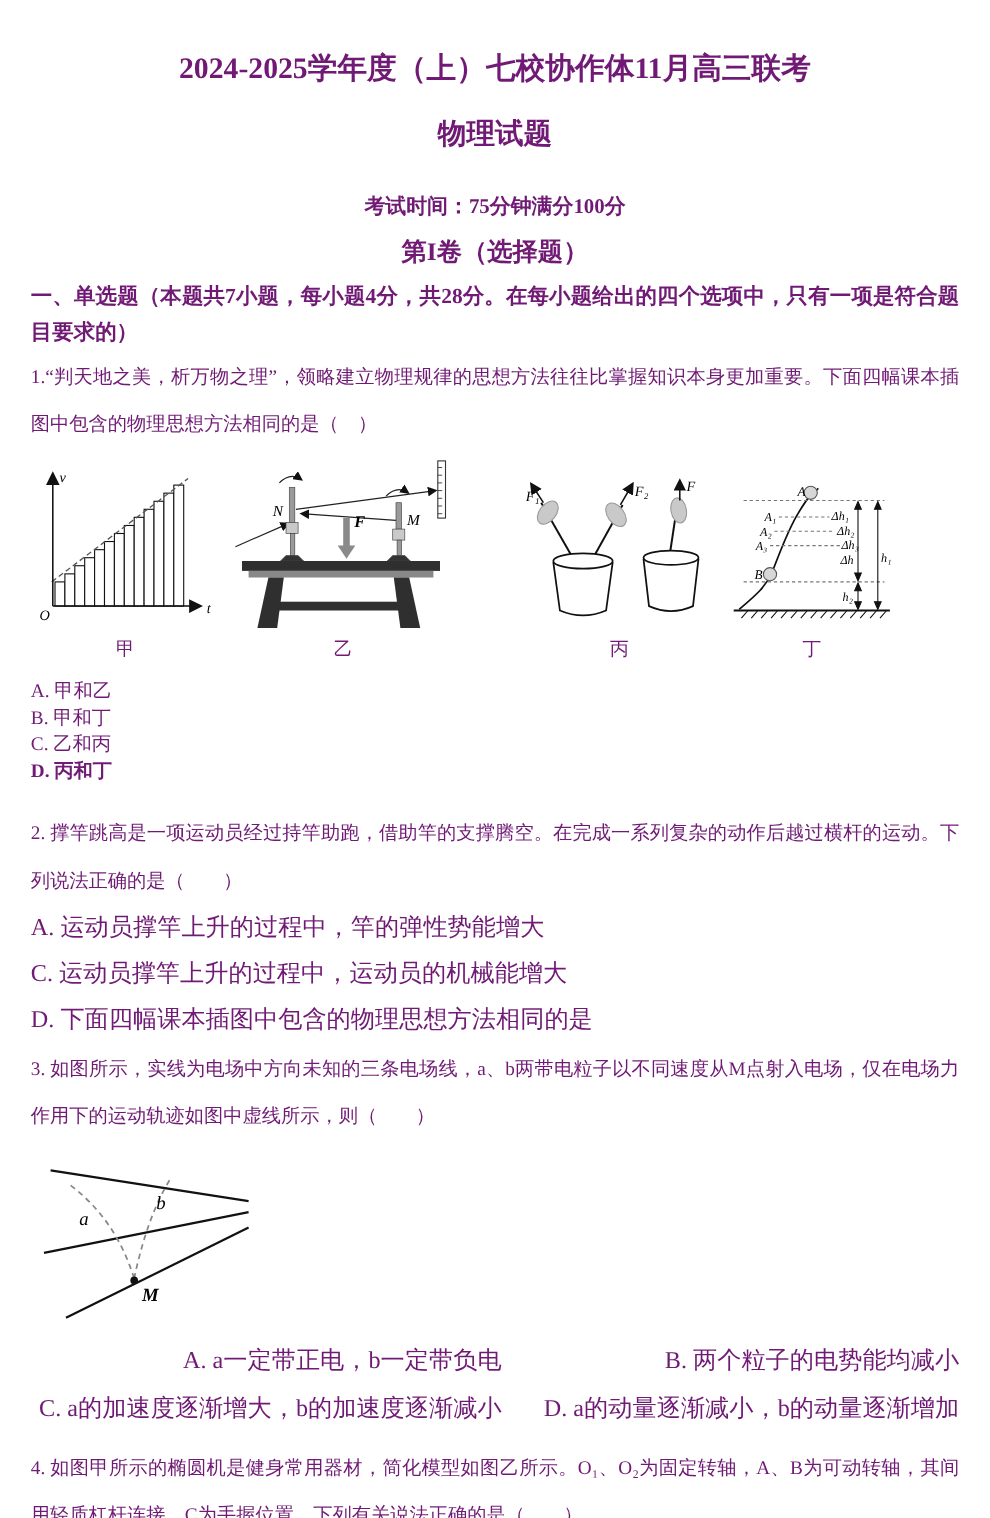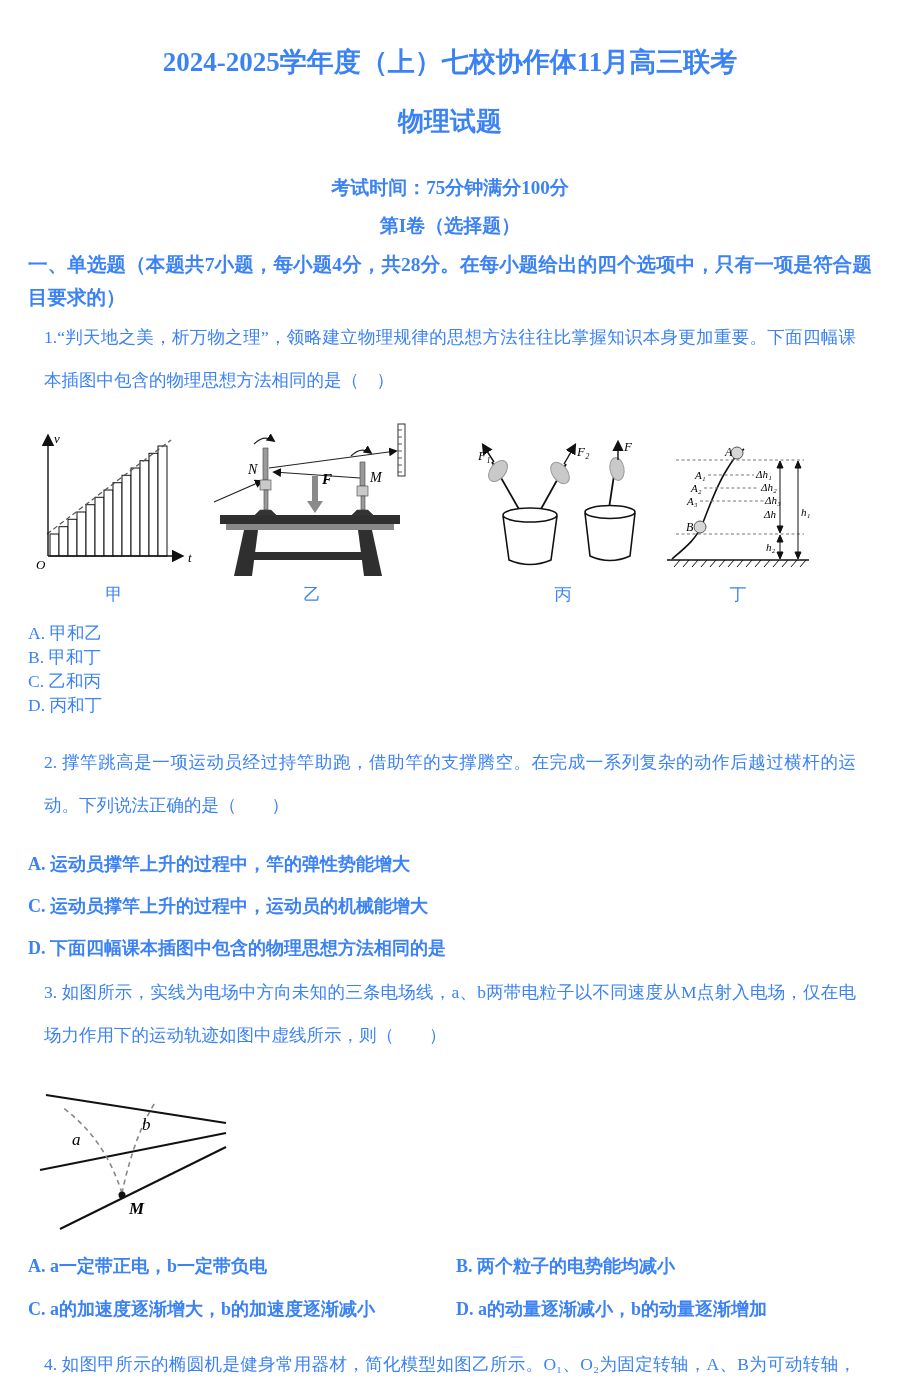--- a/index.html
+++ b/index.html
@@ -1,44 +1,44 @@
 <!DOCTYPE html>
 <html><head>
 <meta charset="utf-8">
 <style>
   * { box-sizing: border-box; }
   html,body { margin:0; padding:0; background:#ffffff; }
   .page {
     width:900px; height:1380px; overflow:hidden;
     padding:46px 28px 0 28px;
     font-family:"Liberation Serif","DejaVu Serif",serif;
-    color:#3b82f6; background:#ffffff;
+    color:#701a75; background:#ffffff;
   }
   .c { text-align:center; }
   .title    { font-size:27px; font-weight:700; line-height:1.25; margin:0; }
   .subtitle { font-size:26px; font-weight:700; margin:24px 0 0; }
   .info     { font-size:19px; font-weight:700; margin:36px 0 0; }
-  .volume   { font-size:19px; font-weight:700; margin:12px 0 0; }
+  .volume   { font-size:23px; font-weight:700; margin:12px 0 0; }
   .sec      { font-size:19.5px; font-weight:700; line-height:33px; margin:9px 0 0; text-align:justify; }
-  .stem     { font-size:17.5px; line-height:43px; margin:16px; text-align:justify; }
+  .stem     { font-size:17.5px; line-height:43px; margin:0; text-align:justify; }
   .mt2  { margin-top:2px; }
   .mt12 { margin-top:12px; }
   .mt24 { margin-top:24px; }
   .figrow { display:flex; align-items:flex-end; margin:6px 0 0 2px; }
   .fig    { display:flex; flex-direction:column; align-items:center; }
   .figcap { font-size:17px; margin-top:5px; }
   .gap1 { margin-left:14px; }
   .gap2 { margin-left:66px; }
   .gap3 { margin-left:16px; }
   .optrow4 { display:flex; margin-top:15px; font-size:17.5px;flex-direction:column; }
   .optrow4 .opt { width:214px; }
-  .optrow4 .opt:last-child { width:auto; }
-  .optline { font-size:18px; line-height:42px;font-weight:bold; }
+  .optrow4 .opt:last-child { width:auto;font-weight:bold; }
+  .optline { font-size:22px; line-height:42px; }
   .optgrid { display:grid; grid-template-columns:428px 1fr; margin-top:8px; }
-  .optgrid .optline { line-height:43px; }
+  .optgrid .optline { line-height:43px;text-align:right; }
   .q3figwrap { margin:6px 0 0 6px; }
   svg text { font-family:"Liberation Serif","DejaVu Serif",serif; }
   .it { font-style:italic; }
 </style>
 </head>
 <body>
 
 <div class="page">
 
   <h1 class="title c">2024-2025学年度（上）七校协作体11月高三联考</h1>

